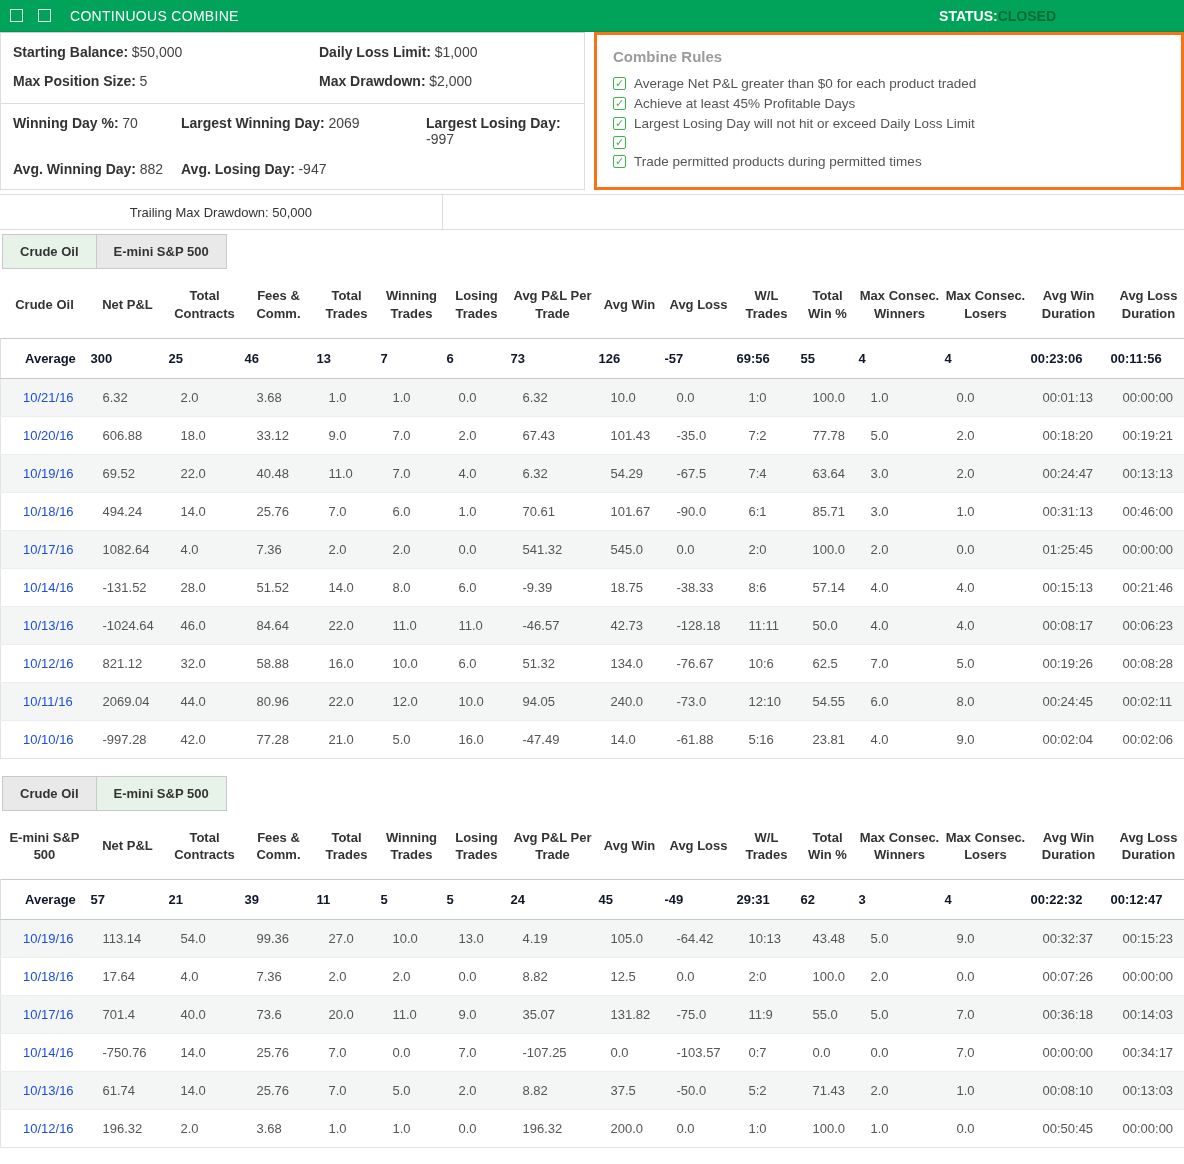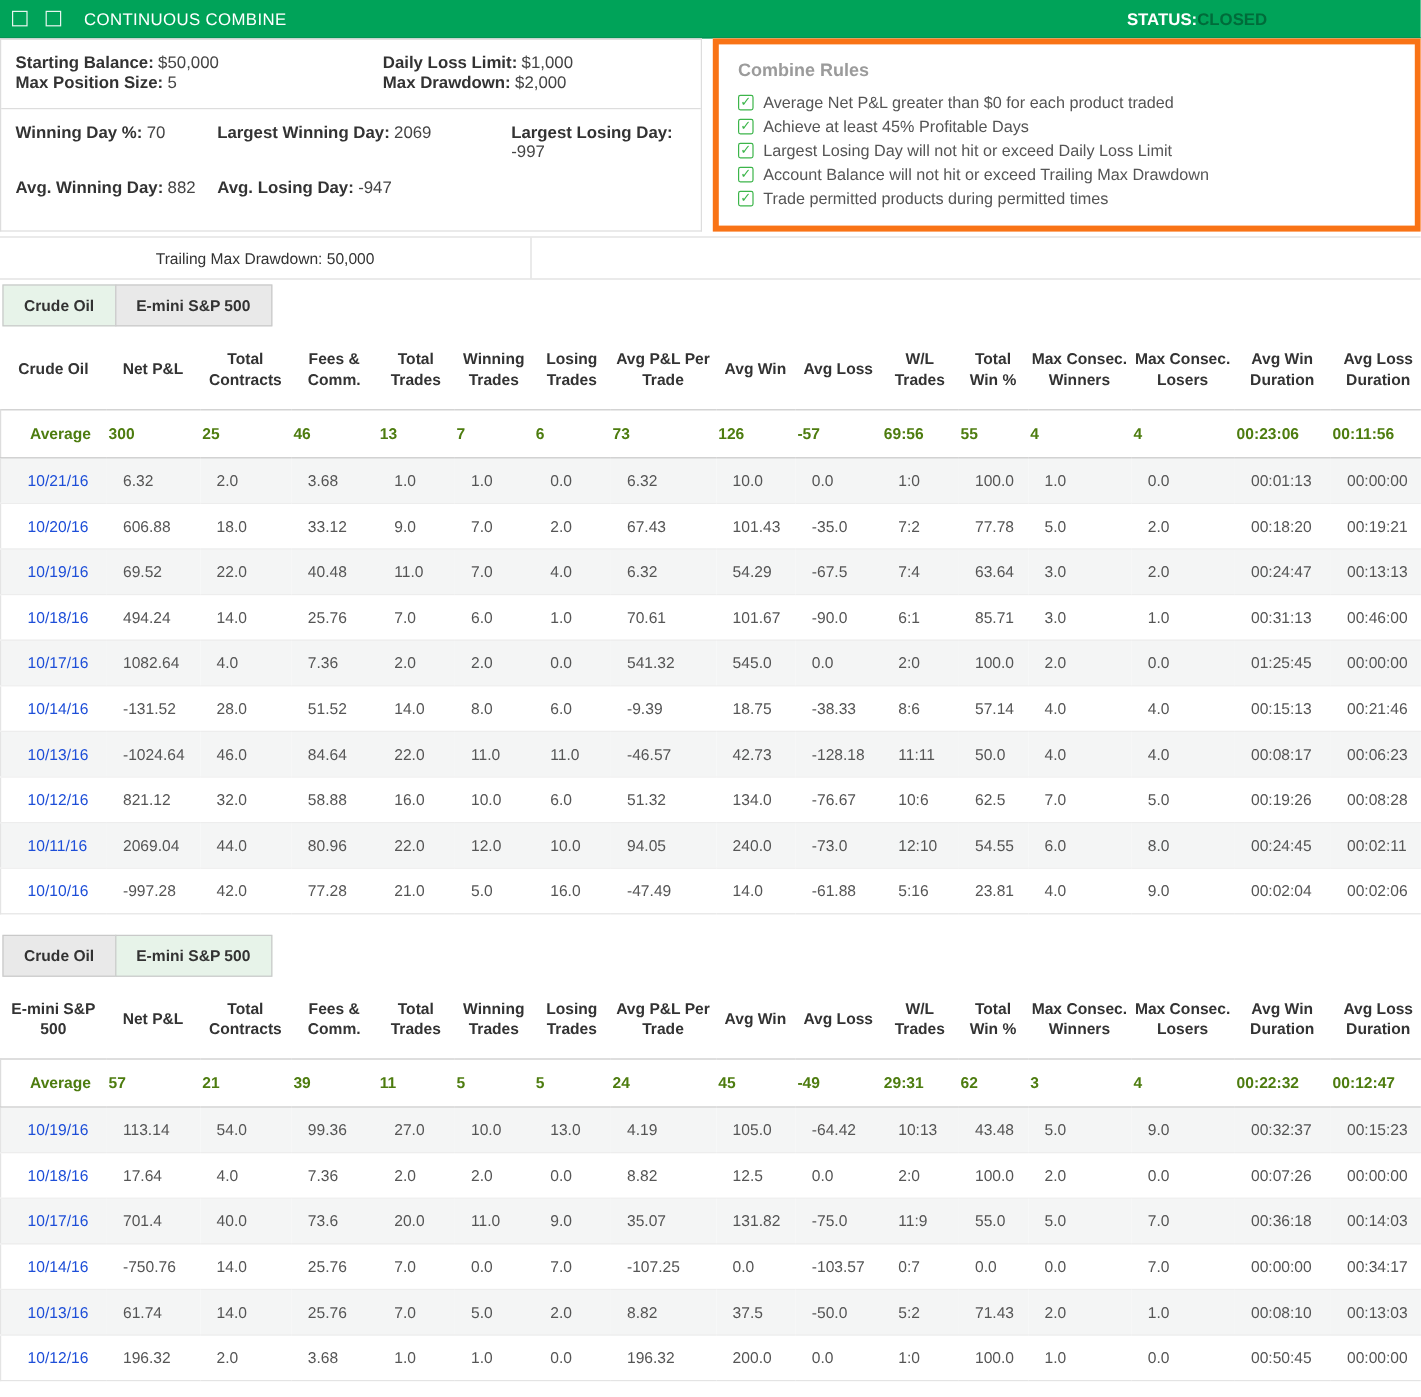--- a/index.html
+++ b/index.html
@@ -23,31 +23,31 @@
   }
   .status-wrap{ margin-left:auto; margin-right:118px; font-size:14px; font-weight:bold; }
   .status-label{ color:#fff; }
   .status-value{ color:#006b3a; }
   
   .top-section{ display:flex; align-items:stretch; }
   .stats-panel{
     width:585px; border:1px solid #ddd; border-top:1px solid #ccc; background:#fff;
   }
   .params-grid{
-    display:grid; grid-template-columns:306px 1fr; 
+    display:grid; grid-template-columns:306px 1fr; row-gap:13px;
     padding:11px 12px 14px 12px; border-bottom:1px solid #ddd;
   }
   .perf-grid{
     display:grid; grid-template-columns:168px 245px 1fr; row-gap:14px;
     padding:11px 12px 12px 12px;
   }
   .stat .lbl{ font-weight:bold; color:#333; font-size:14px; }
   .stat .val{ color:#444; font-size:14px; }
   .rules-panel{
-    flex:1; margin-left:9px; border:5px solid #f97316; background:#fff;
+    flex:1; margin-left:9px; border:3px solid #f97316; background:#fff;
     padding:13px 12px 10px 16px;
   }
   .rules-title{ color:#9b9b9b; font-weight:bold; font-size:15px; margin-bottom:11px; }
   .rule{ display:flex; align-items:center; margin-bottom:5px; }
   .checkbox{
     width:13px; height:13px; border:1px solid #3cb54a; border-radius:2px;
     display:inline-flex; align-items:center; justify-content:center;
     color:#3cb54a; font-size:11px; font-weight:bold; line-height:1;
     margin-right:8px; background:#fff; flex:0 0 auto;
   }
@@ -77,21 +77,21 @@
   table.stats-table{
     width:100%; border-collapse:collapse; table-layout:fixed;
     font-size:13px; color:#555; margin-top:3px;
   }
   table.stats-table thead th{
     font-weight:bold; color:#333; text-align:center; vertical-align:middle;
     height:66px; padding:6px 3px; line-height:1.35; font-size:13px;
   }
   tbody.avg-body{ border:1px solid #ddd; border-top:1px solid #c9c9c9; border-bottom:1px solid #c9c9c9; }
   tbody.avg-body td{
-    font-weight:bold; color:#4d7c0f; height:40px; padding:0 4px 0 2px; text-align:left;
+    font-weight:bold; color:#0f172a; height:40px; padding:0 4px 0 2px; text-align:left;
   }
   tbody.avg-body td:first-child{ padding-left:24px; }
   tbody.data-body{ border:1px solid #e4e4e4; border-top:none; }
   tbody.data-body td{ height:38px; padding:0 4px 0 14px; text-align:left; }
   tbody.data-body td:first-child{ padding-left:22px; }
   tbody.data-body tr:nth-child(odd){ background:#f4f5f5; }
   tbody.data-body tr + tr{ border-top:1px solid #ededed; }
   tbody.data-body a{ color:#1d4ed8; text-decoration:none; }
 </style>
 </head>
@@ -159,21 +159,20 @@
     <div class="rule">
       <span class="checkbox">✓</span>
       <span class="rule-text">Achieve at least 45% Profitable Days</span>
     </div>
     <div class="rule">
       <span class="checkbox">✓</span>
       <span class="rule-text">Largest Losing Day will not hit or exceed Daily Loss Limit</span>
     </div>
     <div class="rule">
       <span class="checkbox">✓</span>
-      <span class="rule-text">Account Balance will not hit or exceed Trailing Max Drawdown</span>
     </div>
     <div class="rule">
       <span class="checkbox">✓</span>
       <span class="rule-text">Trade permitted products during permitted times</span>
     </div>
   </div>
 </div>
 
 <div class="balance-bar">
   <div class="balance-cell">Trailing Max Drawdown: 50,000</div>

